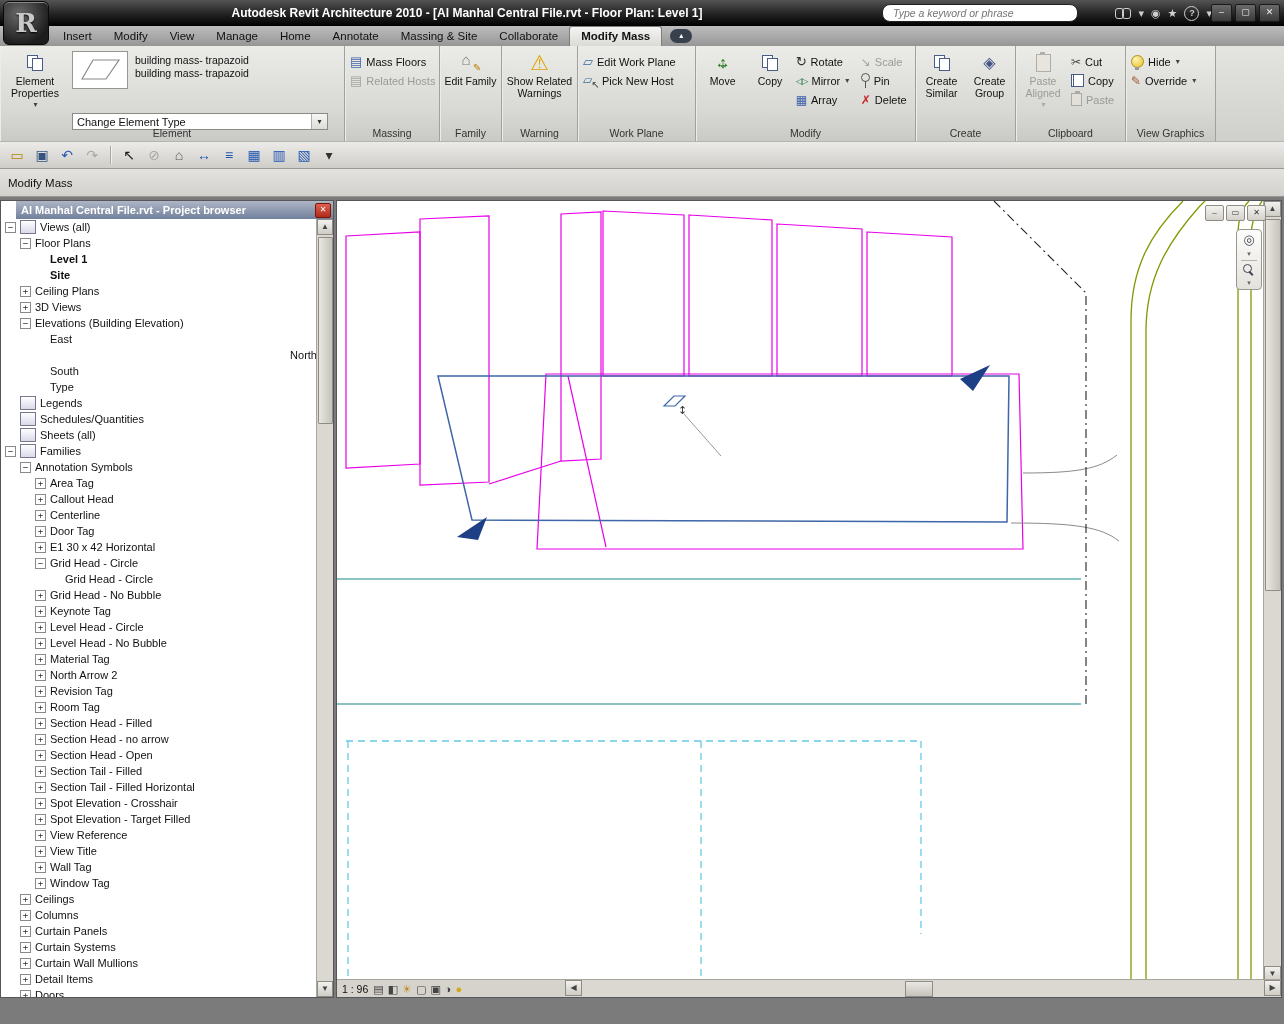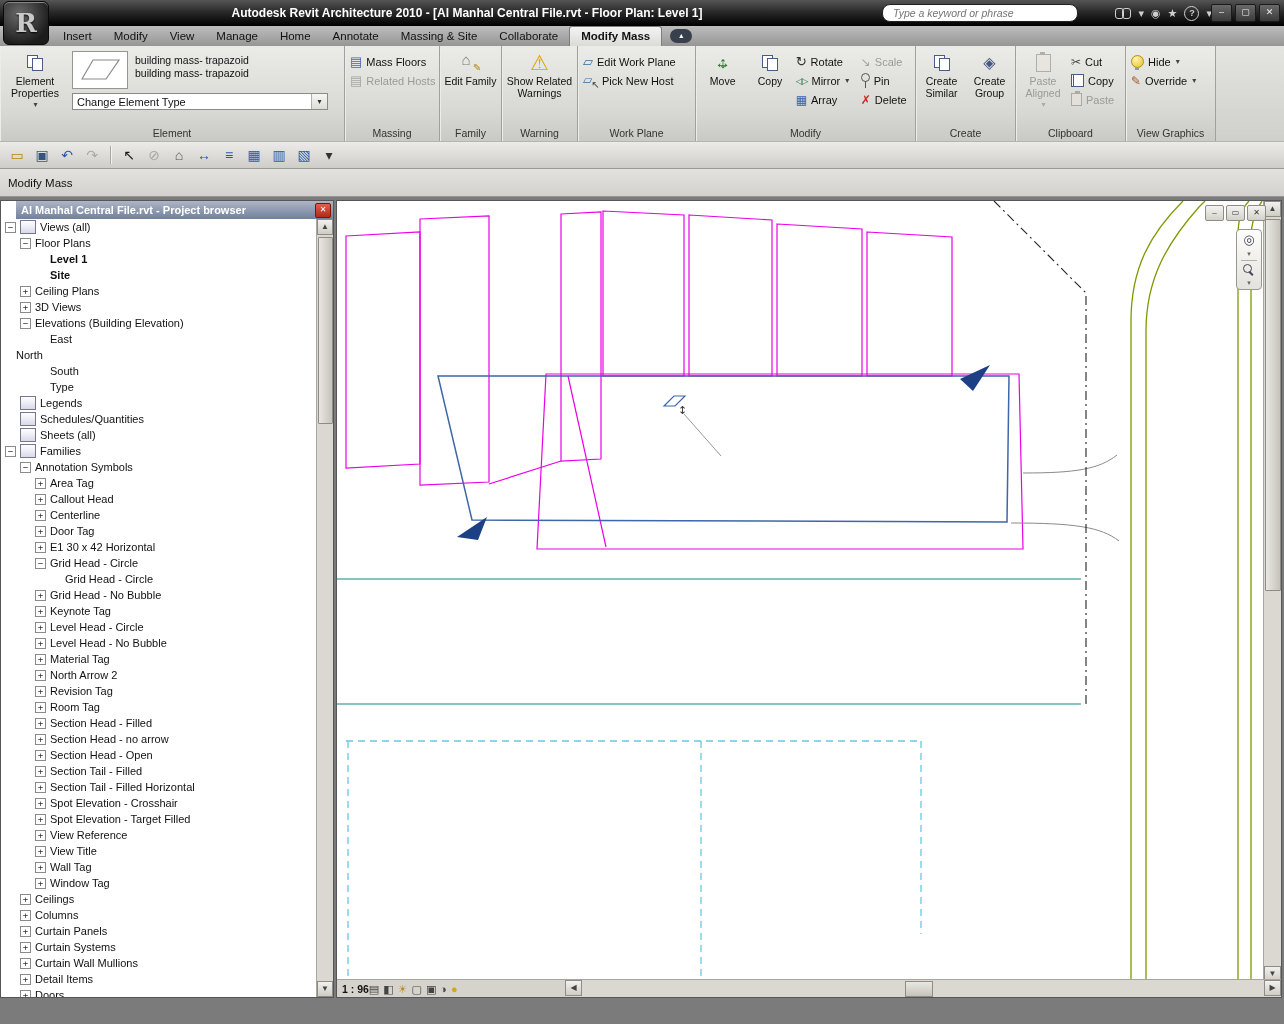--- a/index.html
+++ b/index.html
@@ -123,21 +123,21 @@
   .navbar{position:absolute;left:899px;top:28px;width:24px;z-index:20;background:linear-gradient(#fdfdfc,#e4e2dc);
     border:1px solid #9a978f;border-radius:4px;display:flex;flex-direction:column;align-items:center;padding:3px 0;gap:3px;}
   .navbar .nbi{font-size:13px;color:#445;line-height:14px;}
   .navbar .nbd{font-size:7px;color:#666;line-height:7px;}
   .navbar .nbsep{width:16px;height:1px;background:#b5b2aa;}
   .icon-mag{position:relative;width:12px;height:12px;display:inline-block;}
   .icon-mag::before{content:'';position:absolute;left:0;top:0;width:7px;height:7px;border:1.5px solid #445;border-radius:50%;}
   .icon-mag::after{content:'';position:absolute;left:7px;top:7px;width:5px;height:1.5px;background:#445;transform:rotate(45deg);transform-origin:0 0;}
   .vscroll{position:absolute;right:0;top:0;width:17px;height:781px;background:#dbd8d2;border-left:1px solid #a9a69f;}
   .canvas-bottom{position:absolute;left:0;bottom:0;width:944px;height:17px;background:#d6d3cc;border-top:1px solid #a9a69f;display:flex;align-items:center;}
-  .viewbar{display:flex;align-items:center;width:228px;padding-left:5px;box-sizing:border-box;font-size:10.5px;color:#111;font-weight:bold;}
+  .viewbar{display:flex;align-items:center;gap:5px;width:228px;padding-left:5px;box-sizing:border-box;font-size:10.5px;color:#111;}
   .vicon{font-size:11px;line-height:16px;}
   .hscroll{position:relative;flex:1;height:17px;background:#dbd8d2;}
   .hbtn{position:absolute;top:0;width:17px;height:16px;background:linear-gradient(#f2f1ee,#cfccc5);
     border:1px solid #8f8c85;box-sizing:border-box;text-align:center;font-size:8px;line-height:14px;color:#444;}
   .hthumb{position:absolute;top:1px;height:14px;background:linear-gradient(#e9e7e2,#c6c3bb);border:1px solid #8f8c85;}
   
   .statusbar{position:absolute;top:1001px;left:0;width:1284px;height:23px;
     background:linear-gradient(#f1f0ee,#d9d7d2);border-top:1px solid #96968f;font-size:11px;color:#111;}
   .status-hint{position:absolute;left:8px;top:0;line-height:22px;}
   .status-right{position:absolute;right:26px;top:0;height:22px;display:flex;align-items:center;gap:14px;}
@@ -195,21 +195,21 @@
 
     <div class="panel" style="width:345px;">
       <div class="panel-body">
         <div class="bigbtn" style="width:66px;">
           <span class="bicon">
               <span class="icon-sheets"></span>
             </span>
           <span>Element Properties</span>
           <span class="dd">▾</span>
         </div>
-        <div style="display:flex;flex-direction:column;padding:3px 4px;">
+        <div style="display:flex;flex-direction:column;padding:3px 4px;gap:20px;">
           <div style="display:flex;gap:7px;">
             <div class="type-preview">
               <svg width="54" height="36" viewBox="0 0 54 36">
                   <polygon points="9,27 20,8 46,8 33,27" fill="none" stroke="#8a8a8a" stroke-width="1.2"></polygon>
                 </svg>
             </div>
             <div class="type-lines">
               <div>building mass- trapazoid</div>
               <div>building mass- trapazoid</div>
             </div>
@@ -452,21 +452,21 @@
             <span class="nlabel">3D Views</span>
           </div>
           <div class="tnode" style="padding-left: 19px;">
             <span class="expbox">−</span>
             <span class="nlabel">Elevations (Building Elevation)</span>
           </div>
           <div class="tnode" style="padding-left: 34px;">
             <span class="expspacer"></span>
             <span class="nlabel">East</span>
           </div>
-          <div class="tnode" style="">
+          <div class="tnode" style=" justify-content: flex-end;">
             <span class="expspacer"></span>
             <span class="nlabel">North</span>
           </div>
           <div class="tnode" style="padding-left: 34px;">
             <span class="expspacer"></span>
             <span class="nlabel">South</span>
           </div>
           <div class="tnode" style="padding-left: 34px;">
             <span class="expspacer"></span>
             <span class="nlabel">Type</span>

